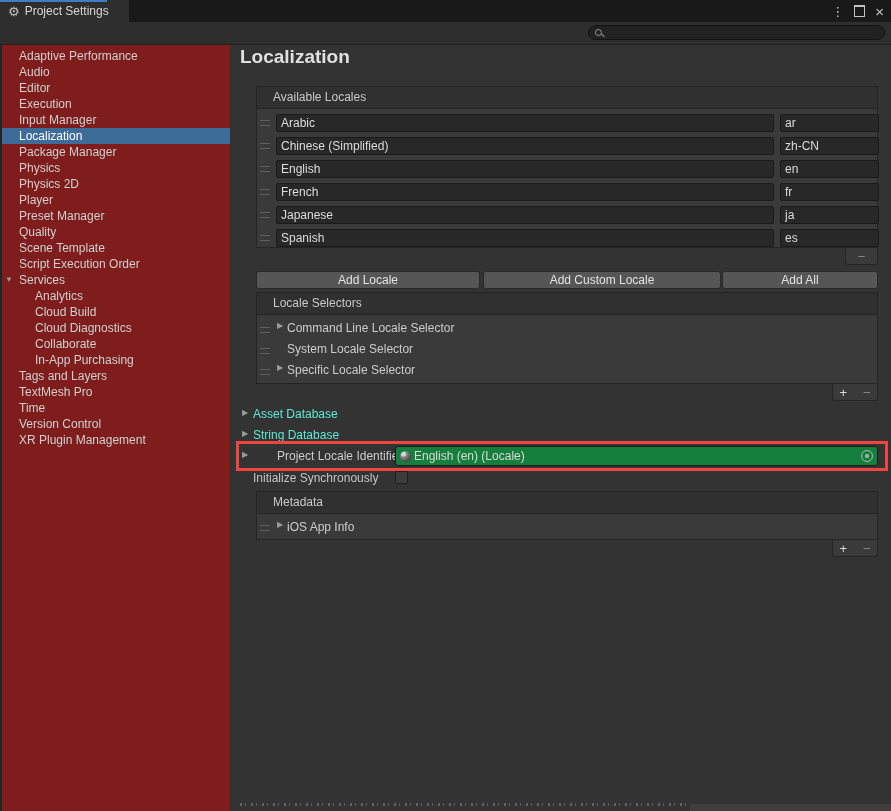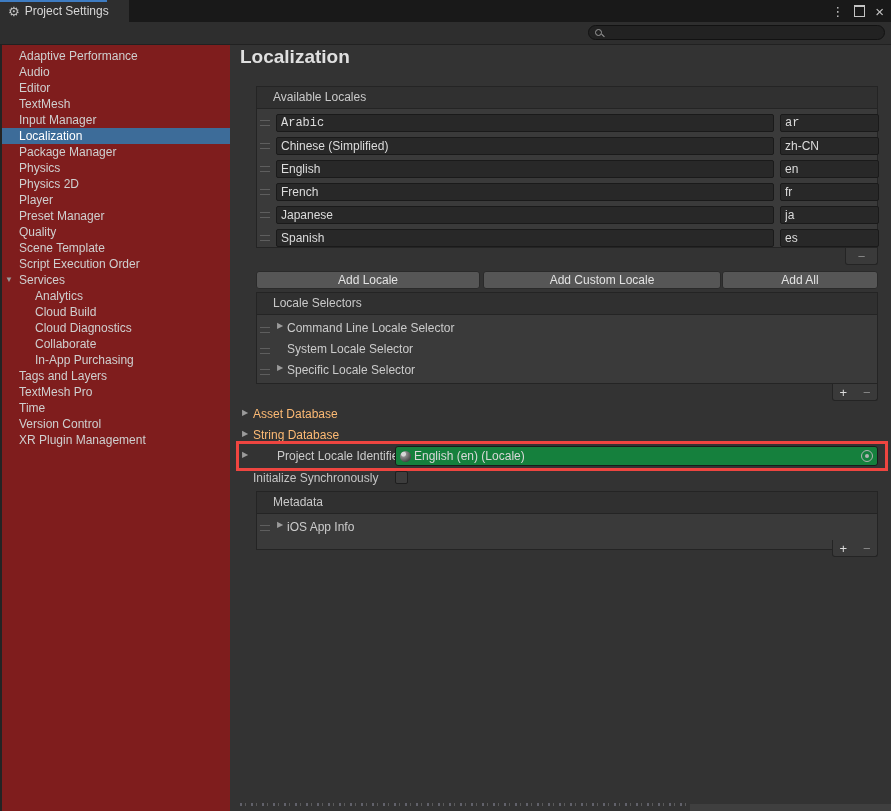--- a/index.html
+++ b/index.html
@@ -33,25 +33,25 @@
   .fold-down{position:absolute;left:3px;top:0;font-size:8px;color:#999;}
 
   
   .main{position:absolute;left:230px;top:45px;width:661px;height:766px;background:#333333;}
   .page-title{position:absolute;left:10px;top:0;height:24px;line-height:24px;font-size:19px;font-weight:bold;color:#e0e0e0;}
 
   .box{position:absolute;left:26px;width:622px;border:1px solid #242424;background:#3a3a3a;box-sizing:border-box;}
   .box-header{height:21px;line-height:21px;background:#303030;border-bottom:1px solid #242424;padding-left:16px;color:#c9c9c9;}
   .box1{top:41px;height:162px;}
   .box2{top:247px;height:92px;}
-  .box3{top:446px;height:59px;}
+  .box3{top:446px;height:49px;}
   .box-body{position:relative;}
 
   .loc-row{position:relative;height:18px;margin-top:5px;}
-  .loc-row:first-child{font-family:Liberation Mono, monospace;}
+  .loc-row:first-child{}
   .handle{position:absolute;left:3px;width:10px;height:4px;border-top:1px solid #5e5e5e;border-bottom:1px solid #5e5e5e;cursor:grab;}
   .loc-row .handle{top:6px;}
   .field{position:absolute;top:0;height:18px;background:#282828;border:1px solid #1a1a1a;border-radius:2px;box-sizing:border-box;color:#dcdcdc;font-size:12px;font-family:inherit;padding:0 4px;outline:none;}
   .name-field{left:19px;width:498px;}
   .code-field{left:523px;width:99px;}
 
   .list-footer{position:absolute;height:17px;background:#3a3a3a;border:1px solid #242424;border-top:none;border-radius:0 0 3px 3px;box-sizing:border-box;display:flex;align-items:center;justify-content:center;gap:16px;}
   .f1{left:615px;top:203px;width:33px;}
   .f2{left:602px;top:339px;width:46px;}
   .f3{left:602px;top:495px;width:46px;}
@@ -70,21 +70,21 @@
   .sel-label{position:absolute;left:30px;top:0;line-height:21px;color:#cbcbcb;white-space:nowrap;}
 
   .meta-row{position:relative;height:22px;}
   .box3 .box-body{padding-top:2px;}
   .meta-row .handle{top:9px;}
   .meta-row .tri{top:4px;}
   .meta-row .sel-label{line-height:22px;}
 
   .foldrow{position:absolute;left:0;height:16px;width:400px;}
   .foldrow .ftri{position:absolute;left:12px;top:2px;font-size:8px;color:#9b9b9b;cursor:pointer;}
-  .foldrow .flabel{position:absolute;left:23px;top:0;line-height:16px;color:#fdba74;white-space:nowrap;}
+  .foldrow .flabel{position:absolute;left:23px;top:0;line-height:16px;color:#5eead4;white-space:nowrap;}
   .fr-asset{top:361px;}
   .fr-string{top:382px;}
 
   .annotation{position:absolute;left:6px;top:396px;width:652px;height:30px;border:3px solid var(--annotation,#ee4540);box-sizing:border-box;pointer-events:none;}
   .pli-tri{position:absolute;left:12px;top:405px;font-size:8px;color:#9b9b9b;cursor:pointer;}
   .pli-label{position:absolute;left:23px;top:399px;line-height:24px;color:#cbcbcb;white-space:nowrap;margin-left:24px;}
   .obj-field{position:absolute;left:165px;top:401px;width:483px;height:20px;background:#15803d;border:1px solid #1a1a1a;border-radius:3px;box-sizing:border-box;cursor:pointer;}
   .obj-icon{position:absolute;left:4px;top:4px;width:11px;height:11px;border-radius:50%;background:radial-gradient(circle at 32% 28%,#d6d6d6 0 2px,#8a8a8a 3px,#474747 8px);}
   .obj-text{position:absolute;left:18px;top:0;line-height:18px;color:#d8d8d8;white-space:nowrap;}
   .picker{position:absolute;right:4px;top:3px;width:10px;height:10px;border:1px solid #b2b2b2;border-radius:50%;cursor:pointer;}
@@ -119,21 +119,21 @@
       <span class="search-icon"></span>
       <input class="search-input" placeholder="" style="">
     </div>
   </div>
 
   <div class="sidebar">
     <div class="side-list">
         <div class="side-item"><span>Adaptive Performance</span></div>
         <div class="side-item"><span>Audio</span></div>
         <div class="side-item"><span>Editor</span></div>
-        <div class="side-item"><span>TextMesh</span></div>
+        <div class="side-item"><span>Execution</span></div>
         <div class="side-item"><span>Input Manager</span></div>
         <div class="side-item selected"><span>Localization</span></div>
         <div class="side-item"><span>Package Manager</span></div>
         <div class="side-item"><span>Physics</span></div>
         <div class="side-item"><span>Physics 2D</span></div>
         <div class="side-item"><span>Player</span></div>
         <div class="side-item"><span>Preset Manager</span></div>
         <div class="side-item"><span>Quality</span></div>
         <div class="side-item"><span>Scene Template</span></div>
         <div class="side-item"><span>Script Execution Order</span></div>

